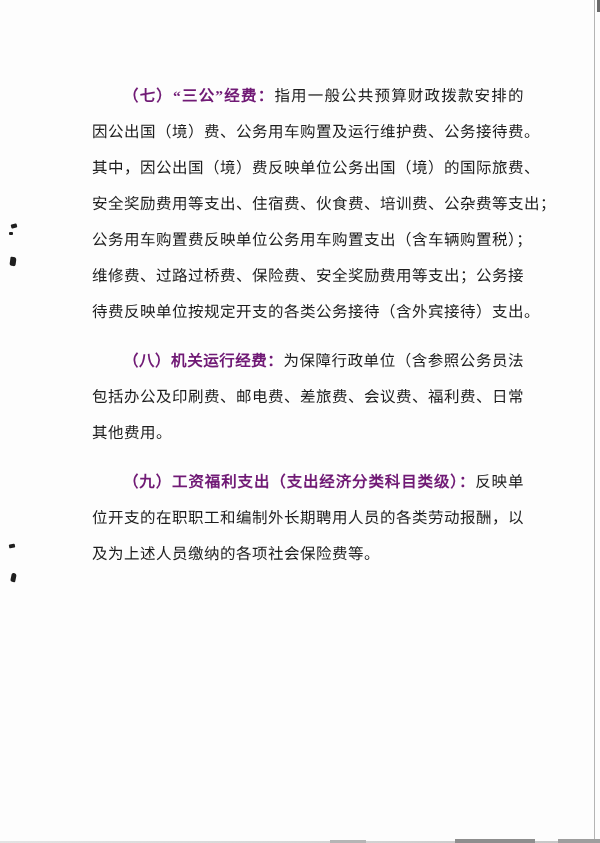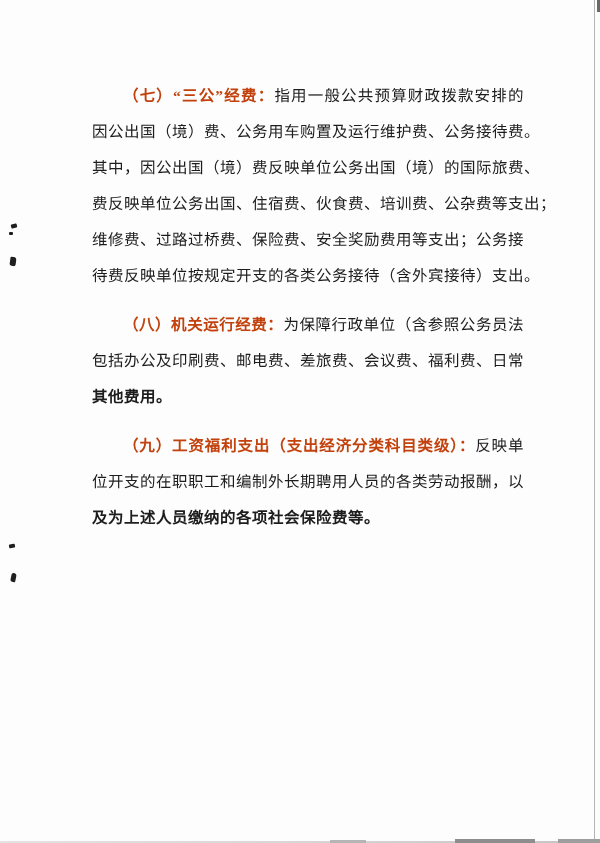--- a/index.html
+++ b/index.html
@@ -30,24 +30,23 @@
     letter-spacing:0.5px;
     color:var(--ink);
     text-align:justify;
     text-align-last:justify;
     text-justify:inter-character;
     white-space:nowrap;
   }
   .line.plain{
     text-align:left;
     text-align-last:left;
-    font-weight:bold;
   }
   .line.indent{padding-left:31px;}
-  .bold{font-weight:700;color:#c2410c;}
+  .bold{font-weight:700;color:#701a75;}
   
   .speck{position:absolute;background:#1f1f1f;border-radius:1px;}
   .speck-a{left:11px;top:224px;width:6px;height:4px;transform:rotate(-15deg);}
   .speck-b{left:9px;top:232px;width:4px;height:3px;}
   .speck-c{left:10px;top:257px;width:6px;height:9px;transform:rotate(8deg);border-radius:1px 3px 2px 2px;}
   .speck-d{left:9px;top:544px;width:6px;height:4px;transform:rotate(-10deg);}
   .speck-e{left:11px;top:573px;width:5px;height:9px;transform:rotate(12deg);border-radius:2px 3px 1px 2px;}
   .edge-line-right{
     position:absolute;left:594px;top:0;width:1px;height:843px;
     background:#b4b4b4;
@@ -67,21 +66,22 @@
 </style>
 </head>
 <body>
 
 <div class="page">
   <div class="doc">
       <div class="paragraph">
         <div class="line indent"><span class="bold">（七）“三公”经费：</span><span>指用一般公共预算财政拨款安排的</span></div>
         <div class="line"><span>因公出国（境）费、公务用车购置及运行维护费、公务接待费。</span></div>
         <div class="line"><span>其中，因公出国（境）费反映单位公务出国（境）的国际旅费、</span></div>
-        <div class="line"><span>费反映单位公务出国、住宿费、伙食费、培训费、公杂费等支出；</span></div>
+        <div class="line"><span>安全奖励费用等支出、住宿费、伙食费、培训费、公杂费等支出；</span></div>
+        <div class="line"><span>公务用车购置费反映单位公务用车购置支出（含车辆购置税）；</span></div>
         <div class="line"><span>维修费、过路过桥费、保险费、安全奖励费用等支出；公务接</span></div>
         <div class="line"><span>待费反映单位按规定开支的各类公务接待（含外宾接待）支出。</span></div>
       </div>
       <div class="paragraph">
         <div class="line indent"><span class="bold">（八）机关运行经费：</span><span>为保障行政单位（含参照公务员法</span></div>
         <div class="line"><span>包括办公及印刷费、邮电费、差旅费、会议费、福利费、日常</span></div>
         <div class="line plain"><span>其他费用。</span></div>
       </div>
       <div class="paragraph">
         <div class="line indent"><span class="bold">（九）工资福利支出（支出经济分类科目类级）：</span><span>反映单</span></div>

